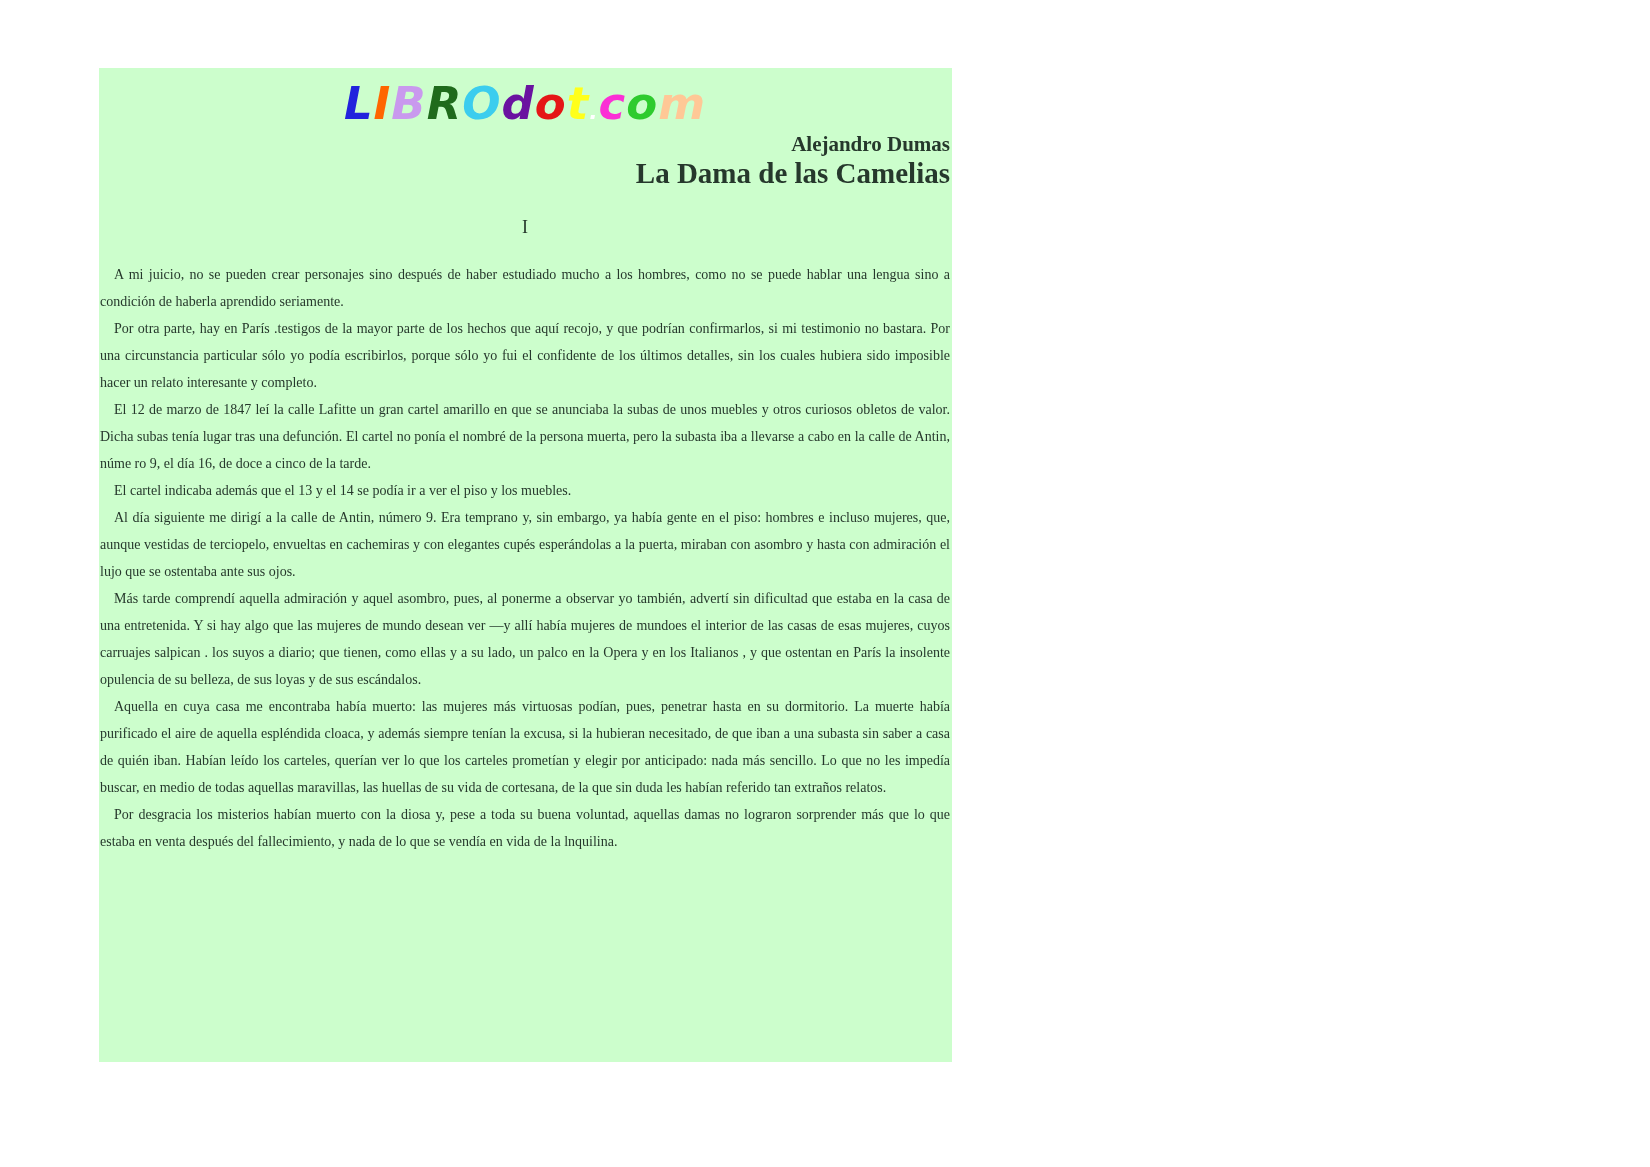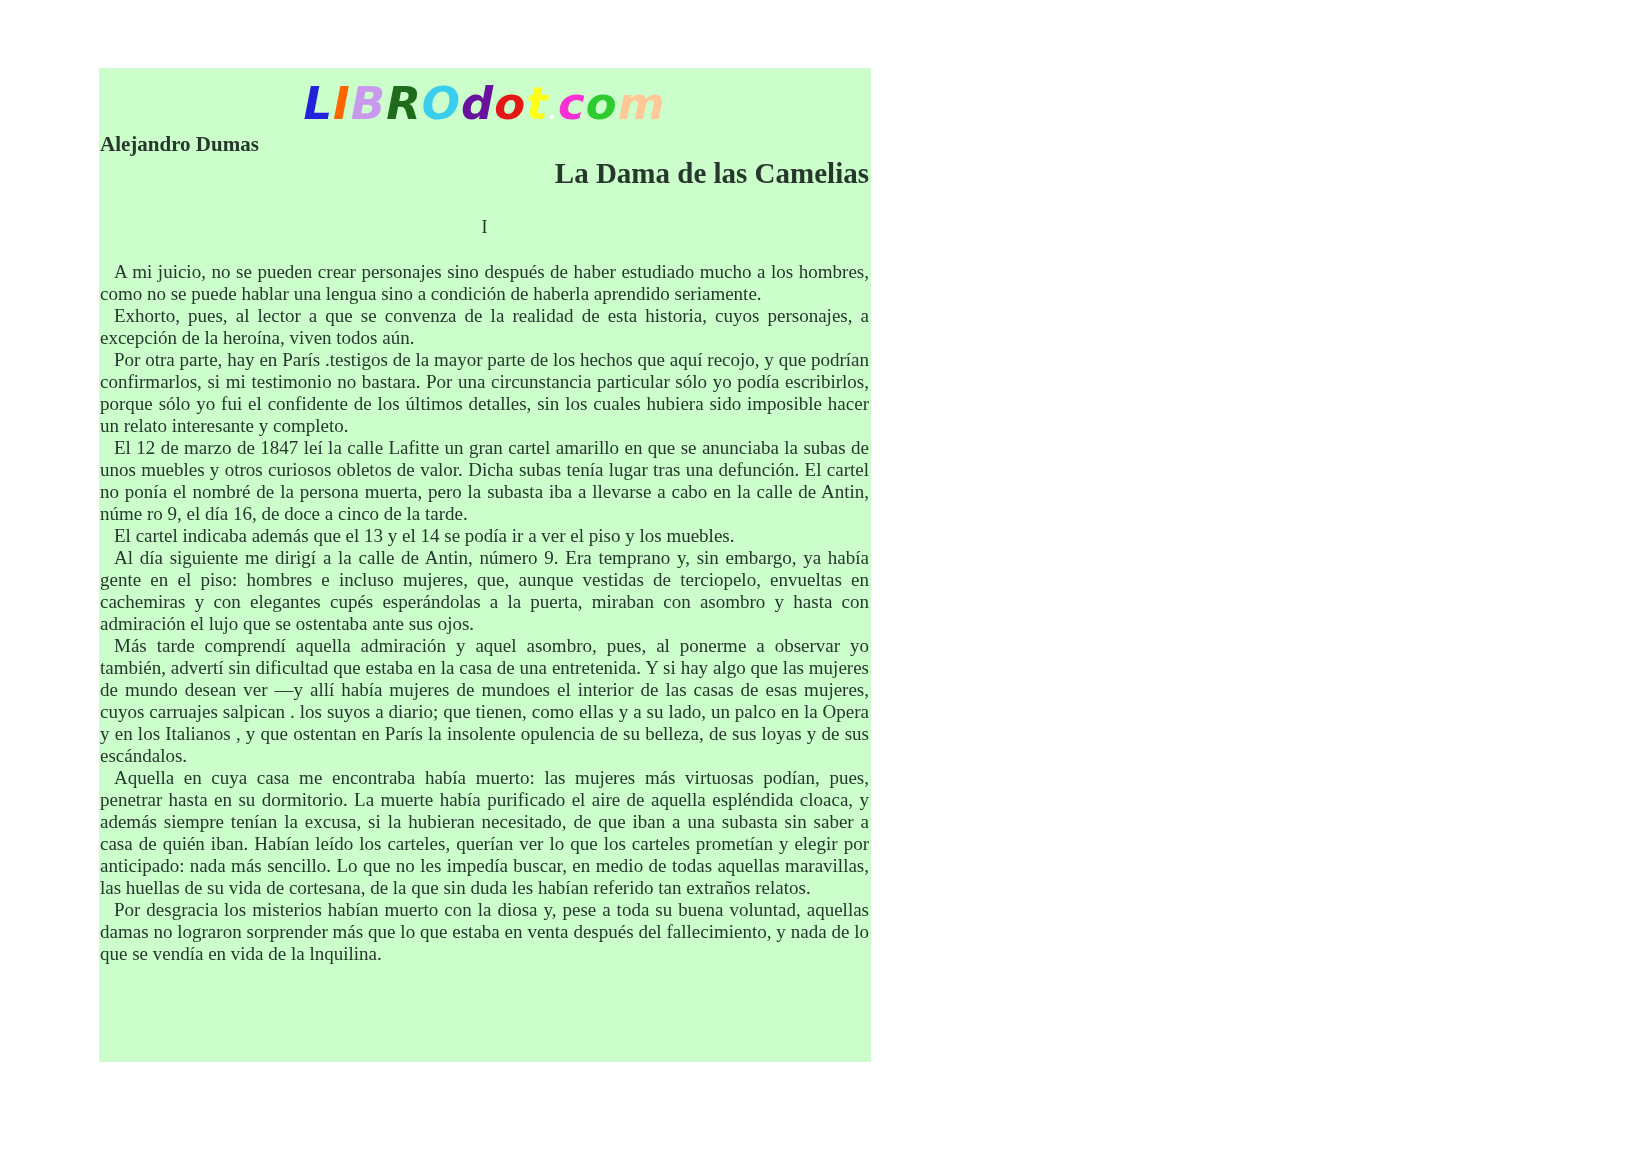--- a/index.html
+++ b/index.html
@@ -12,21 +12,21 @@
     width: 1650px;
     height: 1167px;
     background: #ffffff;
     overflow: hidden;
     font-family: "Liberation Serif", "DejaVu Serif", serif;
   }
   .sheet {
     position: absolute;
     left: 99px;
     top: 68px;
-    width: 772px;
+    width: 853px;
     min-height: 994px;
     box-sizing: border-box;
     background: #ccfecc;
     padding: 10px 2px 8px 1px;
   }
   .logo {
     text-align: center;
     font-family: "DejaVu Sans", "Liberation Sans", sans-serif;
     font-style: italic;
     font-weight: 700;
@@ -35,61 +35,60 @@
     letter-spacing: 1px;
     margin-top: 2px;
     white-space: nowrap;
   }
   .logo-letter { display: inline-block; }
   .logo-letter.dot {
     font-size: 22px;
     vertical-align: baseline;
   }
   .author {
-    text-align: left;
+    text-align: right;
     font-weight: 700;
     font-size: 21px;
     line-height: 1.1;
     margin-top: 6px;
   }
   .title {
     text-align: right;
     font-weight: 700;
     font-size: 29px;
     line-height: 1.1;
     margin: 2px 0 0 0;
   }
   .chapter {
     text-align: center;
     font-size: 18px;
     margin-top: 27px;
   }
   .body-text {
     margin-top: 23px;
-    font-size: 19px;
-    line-height: 22px;
+    font-size: 14px;
+    line-height: 27px;
   }
   .para {
     margin: 0;
     text-align: justify;
     text-indent: 14px;
   }
 </style>
 </head>
 <body>
 
 <div class="canvas">
   <div class="sheet" style="background: rgb(204, 254, 204); color: rgb(38, 56, 44);">
     <div class="logo"><span class="logo-letter" style="color: rgb(34, 34, 221);">L</span><span class="logo-letter" style="color: rgb(255, 102, 0);">I</span><span class="logo-letter" style="color: rgb(201, 153, 238);">B</span><span class="logo-letter" style="color: rgb(31, 107, 28);">R</span><span class="logo-letter" style="color: rgb(59, 205, 238);">O</span><span class="logo-letter" style="color: rgb(106, 18, 160);">d</span><span class="logo-letter" style="color: rgb(229, 22, 22);">o</span><span class="logo-letter" style="color: rgb(255, 255, 26);">t</span><span class="logo-letter dot" style="color: rgb(255, 255, 255);">.</span><span class="logo-letter" style="color: rgb(251, 48, 213);">c</span><span class="logo-letter" style="color: rgb(46, 203, 46);">o</span><span class="logo-letter" style="color: rgb(255, 200, 150);">m</span></div>
     <div class="author">Alejandro Dumas</div>
     <h1 class="title">La Dama de las Camelias</h1>
     <div class="chapter">I</div>
     <div class="body-text">
         <p class="para">A mi juicio, no se pueden crear personajes sino después de haber estudiado mucho a los hombres, como no se puede hablar una lengua sino a condición de haberla aprendido seriamente.</p>
-        <p class="para">Exhorto, pues, al lector a que se convenza de la realidad de esta historia, cuyos personajes, a excepción de la heroína, viven todos aún.</p>
         <p class="para">Por otra parte, hay en París .testigos de la mayor parte de los hechos que aquí recojo, y que podrían confirmarlos, si mi testimonio no bastara. Por una circunstancia particular sólo yo podía escribirlos, porque sólo yo fui el confidente de los últimos detalles, sin los cuales hubiera sido imposible hacer un relato interesante y completo.</p>
         <p class="para">El 12 de marzo de 1847 leí la calle Lafitte un gran cartel amarillo en que se anunciaba la subas de unos muebles y otros curiosos obletos de valor. Dicha subas tenía lugar tras una defunción. El cartel no ponía el nombré de la persona muerta, pero la subasta iba a llevarse a cabo en la calle de Antin, núme ro 9, el día 16, de doce a cinco de la tarde.</p>
         <p class="para">El cartel indicaba además que el 13 y el 14 se podía ir a ver el piso y los muebles.</p>
         <p class="para">Al día siguiente me dirigí a la calle de Antin, número 9. Era temprano y, sin embargo, ya había gente en el piso: hombres e incluso mujeres, que, aunque vestidas de terciopelo, envueltas en cachemiras y con elegantes cupés esperándolas a la puerta, miraban con asombro y hasta con admiración el lujo que se ostentaba ante sus ojos.</p>
         <p class="para">Más tarde comprendí aquella admiración y aquel asombro, pues, al ponerme a observar yo también, advertí sin dificultad que estaba en la casa de una entretenida. Y si hay algo que las mujeres de mundo desean ver —y allí había mujeres de mundoes el interior de las casas de esas mujeres, cuyos carruajes salpican . los suyos a diario; que tienen, como ellas y a su lado, un palco en la Opera y en los Italianos , y que ostentan en París la insolente opulencia de su belleza, de sus loyas y de sus escándalos.</p>
         <p class="para">Aquella en cuya casa me encontraba había muerto: las mujeres más virtuosas podían, pues, penetrar hasta en su dormitorio. La muerte había purificado el aire de aquella espléndida cloaca, y además siempre tenían la excusa, si la hubieran necesitado, de que iban a una subasta sin saber a casa de quién iban. Habían leído los carteles, querían ver lo que los carteles prometían y elegir por anticipado: nada más sencillo. Lo que no les impedía buscar, en medio de todas aquellas maravillas, las huellas de su vida de cortesana, de la que sin duda les habían referido tan extraños relatos.</p>
         <p class="para">Por desgracia los misterios habían muerto con la diosa y, pese a toda su buena voluntad, aquellas damas no lograron sorprender más que lo que estaba en venta después del fallecimiento, y nada de lo que se vendía en vida de la lnquilina.</p>
       </div>
   </div>
 </div>

